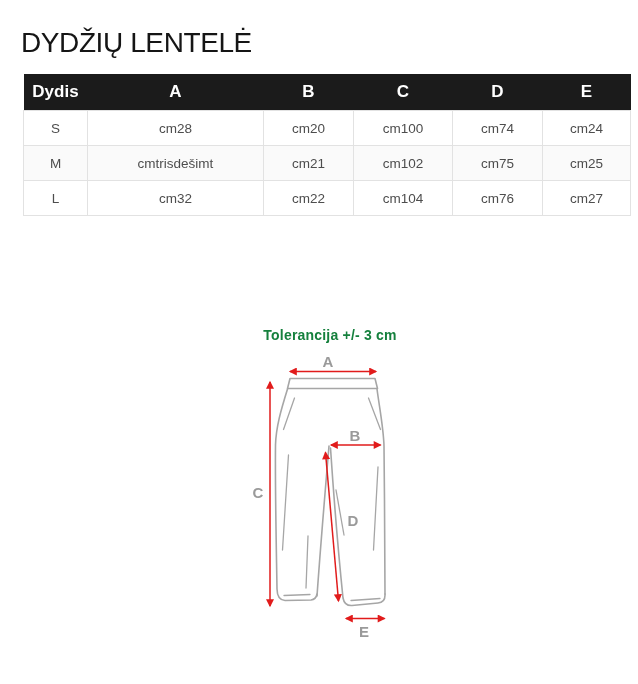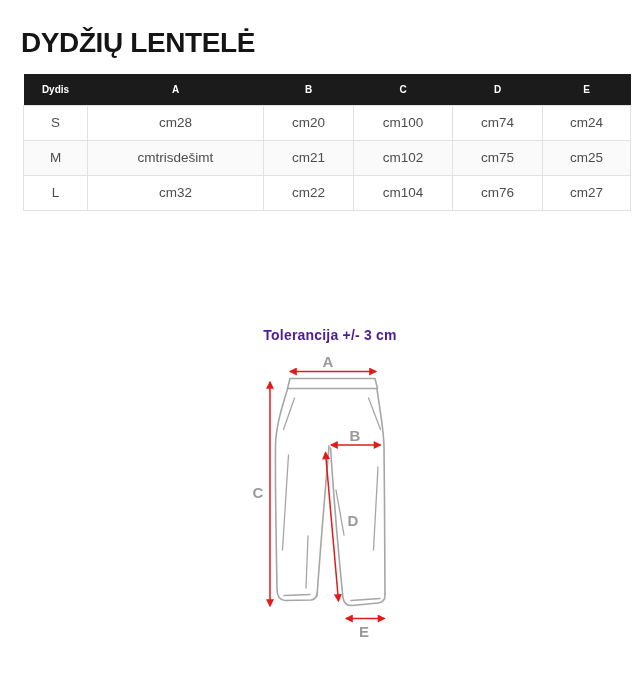--- a/index.html
+++ b/index.html
@@ -19,36 +19,36 @@
     width: 638px; height: 684px;
     position: relative;
     background: #ffffff;
     overflow: hidden;
     font-family: "Liberation Sans", sans-serif;
   }
   .page-title {
     position: absolute;
     left: 21px; top: 8px;
     font-size: 28px;
-    font-weight: 700;
+    font-weight: 400;
     letter-spacing: -0.4px;
     color: var(--title-color);
     white-space: nowrap;
   }
   table.size-table {
     position: absolute;
     left: 23px; top: 74px;
     width: 607px;
     border-collapse: collapse;
     table-layout: fixed;
   }
   table.size-table thead th {
     background: var(--header-bg);
     color: var(--header-text);
-    font-size: 10px;
+    font-size: 17px;
     font-weight: 600;
     height: 31px;
     text-align: center;
     border: none;
     padding: 8px;
     margin-top: 48px;
   }
   table.size-table tbody td {
     border: 1px solid var(--table-border);
     height: 35px;
@@ -62,21 +62,21 @@
   table.size-table tbody tr:nth-child(even) td {
     background: var(--row-alt-bg);
   }
   .tolerance-note {
     position: absolute;
     left: 164px; top: 327px;
     width: 332px;
     text-align: center;
     font-size: 14px;
     font-weight: 700;
-    color: #4c1d95;
+    color: #15803d;
     letter-spacing: 0.2px;
   }
   svg.pants-diagram {
     position: absolute;
     left: 245px; top: 350px;
     width: 175px; height: 300px;
   }
   .pants-line {
     stroke: var(--pants-gray);
     stroke-width: 1.6;

